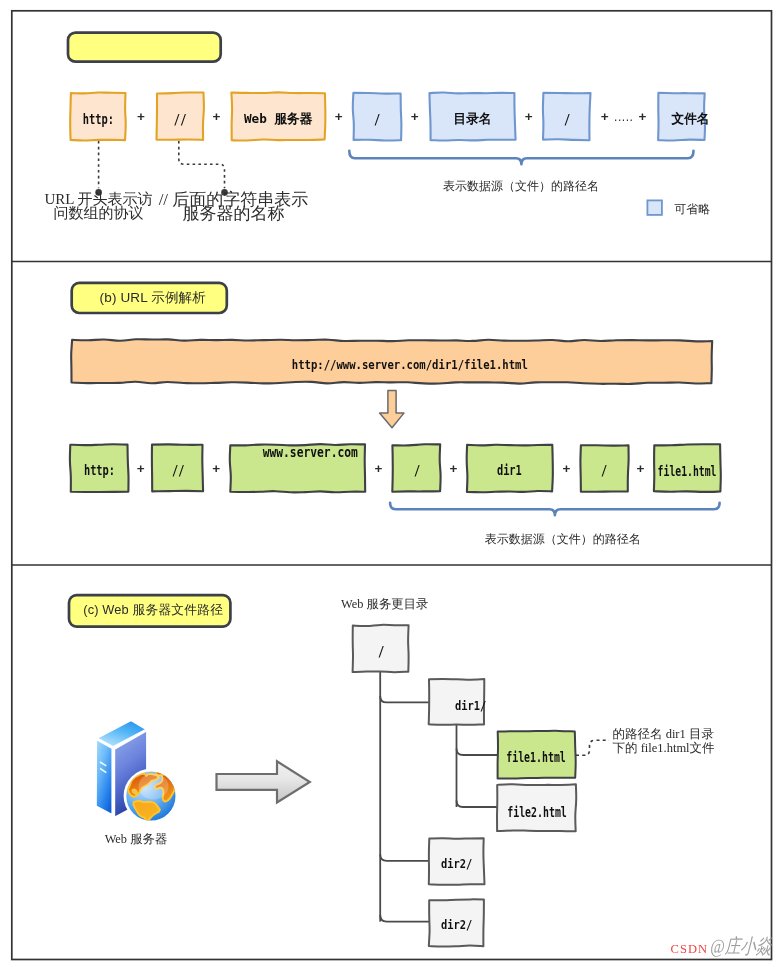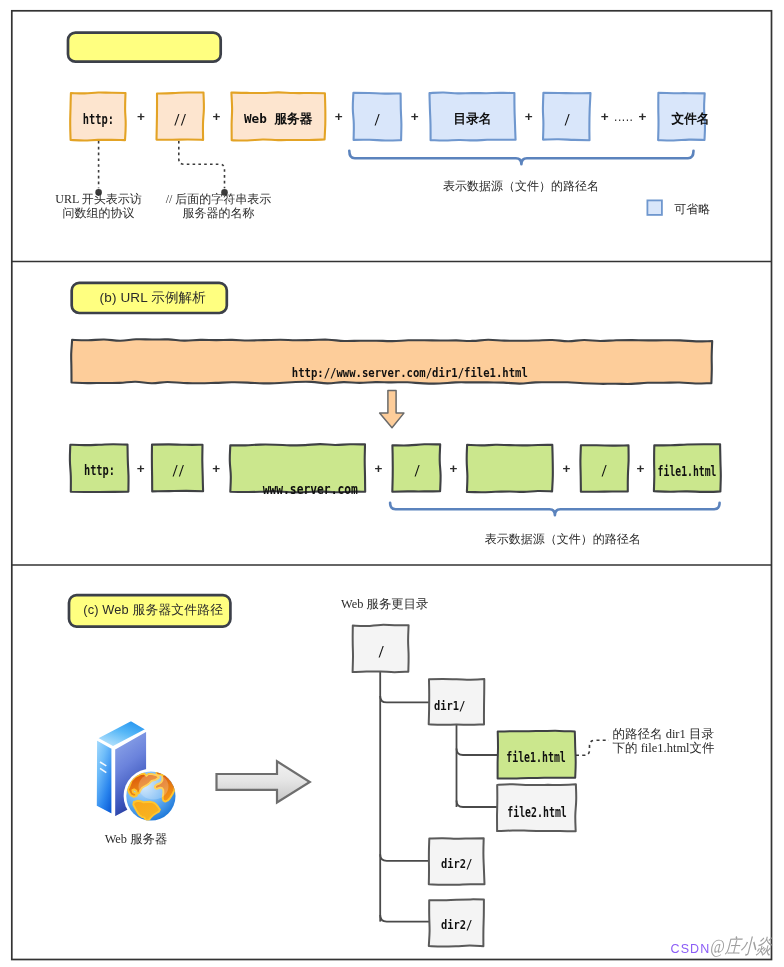--- a/index.html
+++ b/index.html
@@ -19,21 +19,21 @@
   .mono2{font-family:"DejaVu Sans Mono",monospace;font-weight:bold;color:#101010;
        display:inline-block;white-space:nowrap;line-height:1.15;top:3px;
        transform:scaleX(0.975);transform-origin:center center;}
   .plus{font-family:"Liberation Sans",sans-serif;font-size:13.5px;font-weight:bold;color:#2b2b2b;
        width:18px;height:18px;display:flex;align-items:center;justify-content:center;}
   .ell{font-family:"Liberation Sans",sans-serif;font-size:12px;color:#2b2b2b;width:30px;height:20px;
        display:flex;align-items:flex-end;justify-content:center;letter-spacing:0.55px;
        padding-bottom:3px;box-sizing:border-box;}
   .cap{color:#2b2b2b;white-space:nowrap;font-family:Liberation Serif, serif;}
   .ctr{text-align:center;}
-  .wm{font-family:Liberation Sans, sans-serif;letter-spacing:1.1px;color:#8b5cf6;}
+  .wm{font-family:Liberation Serif, serif;letter-spacing:1.1px;color:#ef4444;}
   .wm-handle{font-family:"Liberation Serif",serif;font-style:italic;color:#8e8e8e;
        display:inline-block;transform:scaleX(0.78) skewX(-4deg);transform-origin:left top;
        white-space:nowrap;line-height:1;opacity:.85;}
 </style>
 </head>
 <body>
 
 <div id="root">
 <svg id="layer" width="784" height="967" viewBox="0 0 784 967" xmlns="http://www.w3.org/2000/svg">
 <rect x="11.8" y="10.8" width="759.7" height="948.7" fill="none" stroke="#333333" stroke-width="1.7"></rect>
@@ -177,62 +177,65 @@
 <div class="abs plus" style="left:132.0px;top:107.5px">+</div>
 <div class="abs plus" style="left:207.5px;top:107.5px">+</div>
 <div class="abs plus" style="left:329.7px;top:107.5px">+</div>
 <div class="abs plus" style="left:405.6px;top:107.5px">+</div>
 <div class="abs plus" style="left:519.6px;top:107.5px">+</div>
 <div class="abs plus" style="left:595.7px;top:107.5px">+</div>
 <div class="abs plus" style="left:633.4px;top:107.5px">+</div>
 <div class="abs ell" style="left:608.8px;top:106.5px">.....</div>
 <div class="abs cap ctr" style="left:441.8px;top:177.5px;width:158.6px;font-size:12px">表示数据源（文件）的路径名</div>
 <div class="abs cap" style="left:674.2px;top:200.5px;font-size:12px">可省略</div>
-<div class="abs cap ctr" style="left:11px;top:193.2px;width:175px;font-size:12px;line-height:13.6px">
+<div class="abs cap ctr" style="left:11px;top:193.2px;width:175px;font-size:15px;line-height:13.6px">
       <div>URL 开头表示访</div>
       <div>问数组的协议</div>
     </div>
-<div class="abs cap ctr" style="left:135px;top:193.2px;width:167px;font-size:12px;line-height:13.6px">
+<div class="abs cap ctr" style="left:150px;top:193.2px;width:167px;font-size:17px;line-height:13.6px">
       <div>// 后面的字符串表示</div>
       <div>服务器的名称</div>
     </div>
-<div class="abs boxwrap" style="left:72px;top:349px;width:675px;height:42.5px">
+<div class="abs boxwrap" style="left:72px;top:341px;width:675px;height:42.5px">
       <span class="mono" style="font-size:13.0px;transform:scaleX(0.815);top:3px">http://www.server.com/dir1/file1.html</span>
     </div>
 <div class="abs boxwrap" style="left:70.8px;top:444.9px;width:57.3px;height:46.5px">
       <span class="mono" style="font-size:13.6px;transform:scaleX(0.76);top:3px">http:</span>
     </div>
 <div class="abs boxwrap" style="left:152.4px;top:444.9px;width:50.7px;height:46.5px">
       <span class="mono" style="font-size:13.6px;transform:scaleX(0.76);top:3px">//</span>
     </div>
-<div class="abs boxwrap" style="left:230.4px;top:463px;width:160px;height:46.5px">
+<div class="abs boxwrap" style="left:230.4px;top:426px;width:160px;height:46.5px">
       <span class="mono" style="font-size:14.3px;transform:scaleX(0.79);top:3px">www.server.com</span>
     </div>
 <div class="abs boxwrap" style="left:392.9px;top:444.9px;width:47.7px;height:46.5px">
       <span class="mono" style="font-size:13.6px;transform:scaleX(0.76);top:3px">/</span>
+    </div>
+<div class="abs boxwrap" style="left:467.2px;top:444.9px;width:85.0px;height:46.5px">
+      <span class="mono" style="font-size:13.6px;transform:scaleX(0.76);top:3px">dir1</span>
     </div>
 <div class="abs boxwrap" style="left:580.6px;top:444.9px;width:47.3px;height:46.5px">
       <span class="mono" style="font-size:13.6px;transform:scaleX(0.76);top:3px">/</span>
     </div>
 <div class="abs boxwrap" style="left:653.8px;top:444.9px;width:66.6px;height:46.5px">
       <span class="mono" style="font-size:13.3px;transform:scaleX(0.735);top:3px">file1.html</span>
     </div>
 <div class="abs plus" style="left:131.7px;top:459.15px">+</div>
 <div class="abs plus" style="left:207.2px;top:459.15px">+</div>
 <div class="abs plus" style="left:369.5px;top:459.15px">+</div>
 <div class="abs plus" style="left:444.5px;top:459.15px">+</div>
 <div class="abs plus" style="left:557.5px;top:459.15px">+</div>
 <div class="abs plus" style="left:631.5px;top:459.15px">+</div>
 <div class="abs cap ctr" style="left:483.1px;top:531px;width:159.4px;font-size:12px">表示数据源（文件）的路径名</div>
 <div class="abs cap ctr" style="left:76.0px;top:830.5px;width:120px;font-size:12.4px">Web 服务器</div>
 <div class="abs cap" style="left:341px;top:595.5px;font-size:12.4px">Web 服务更目录</div>
 <div class="abs boxwrap" style="left:352.9px;top:625.2px;width:55.7px;height:46.3px">
       <span class="mono" style="font-size:13.5px;transform:scaleX(0.78);top:3px">/</span>
     </div>
-<div class="abs boxwrap" style="left:422px;top:678.7px;width:55.5px;height:49px">
+<div class="abs boxwrap" style="left:443px;top:678.7px;width:55.5px;height:49px">
       <span class="mono" style="font-size:13.0px;transform:scaleX(0.8);top:3px">dir1/</span>
     </div>
 <div class="abs boxwrap" style="left:497.3px;top:731.2px;width:77.6px;height:47.0px">
       <span class="mono" style="font-size:13.3px;transform:scaleX(0.744);top:3px">file1.html</span>
     </div>
 <div class="abs boxwrap" style="left:497.6px;top:784.3px;width:78.1px;height:51px">
       <span class="mono" style="font-size:13.3px;transform:scaleX(0.744);top:3px">file2.html</span>
     </div>
 <div class="abs boxwrap" style="left:428.9px;top:838.5px;width:55.0px;height:46.0px">
       <span class="mono" style="font-size:13.0px;transform:scaleX(0.8);top:3px">dir2/</span>

